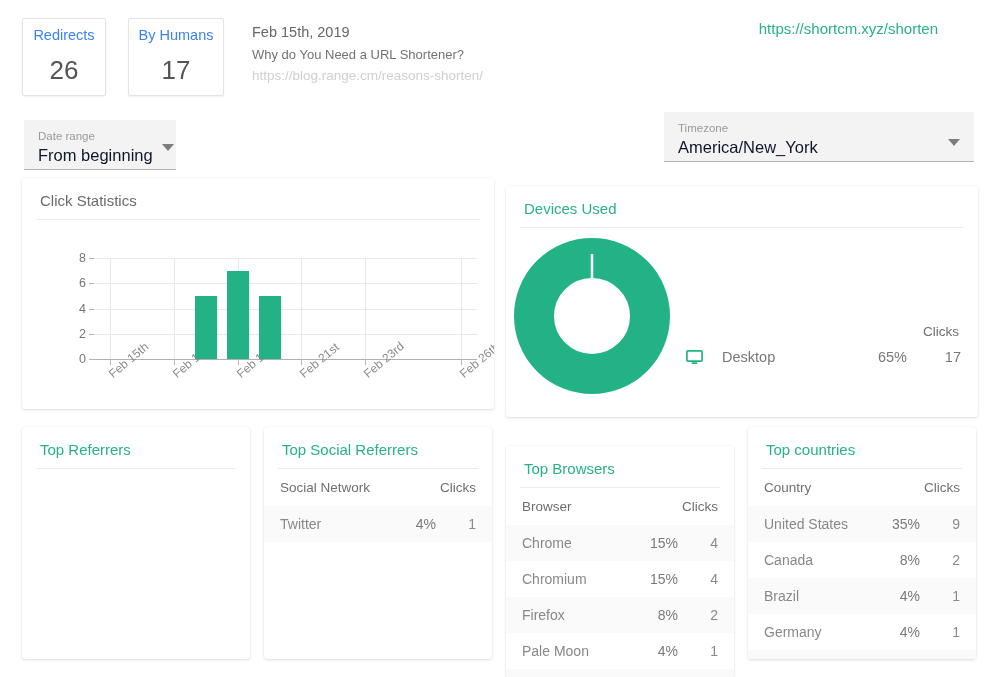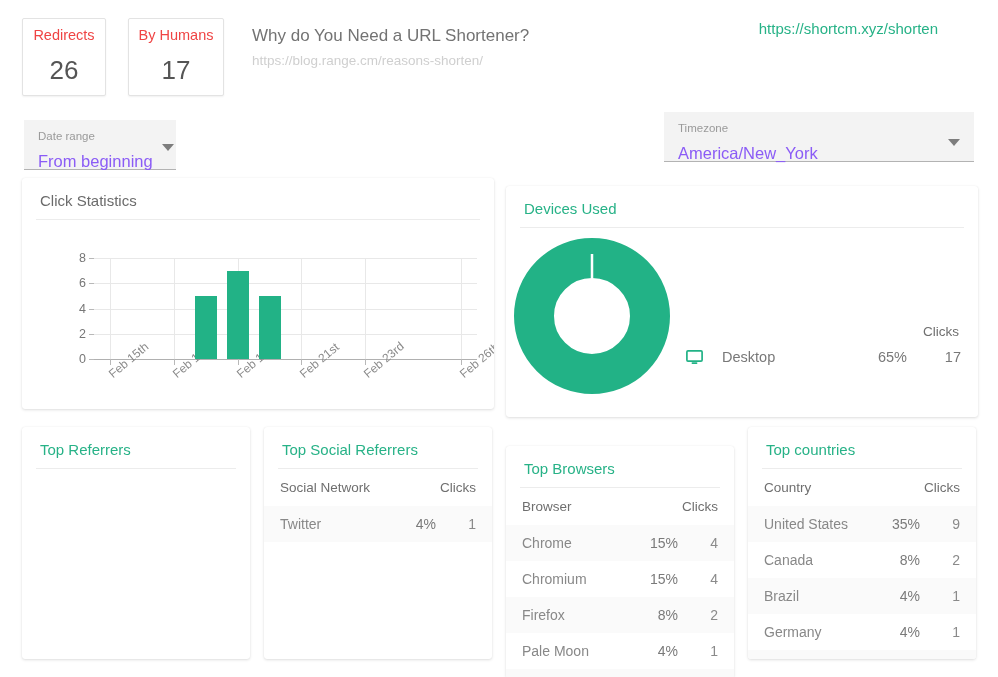--- a/index.html
+++ b/index.html
@@ -19,47 +19,47 @@
     width: 84px; height: 78px;
     border: 1px solid #e3e3e3;
     background: #fff;
     border-radius: 2px;
     box-shadow: 0 1px 2px rgba(0,0,0,.06);
     display: flex; flex-direction: column;
     align-items: center; justify-content: center;
     margin-right: 22px;
   }
   .stat-box.wide { width: 96px; }
-  .stat-label { font-size: 14.5px; color: #ef4444; line-height: 1.1; }
+  .stat-label { font-size: 14.5px; color: #3b82f6; line-height: 1.1; }
   .stat-value { font-size: 26px; color: #555; margin-top: 11px; font-weight: 400; }
 
   .link-meta { margin-left: 6px; padding-top: 4px; }
   .meta-date { font-size: 14.5px; color: #666; line-height: 1.5; }
-  .meta-title { font-size: 17px; color: #737373; line-height: 1.65; }
+  .meta-title { font-size: 13px; color: #737373; line-height: 1.65; }
   .meta-url { font-size: 13.5px; color: #cfcfcf; line-height: 1.6; }
 
   .short-url {
     position: absolute; right: 60px; top: 20px;
     font-size: 15px; color: #27b287; text-decoration: none;
     white-space: nowrap;
   }
 
   
   .selects { position: relative; margin-top: 16px; padding: 0 24px; height: 62px; }
   .select {
     position: absolute;
     background: #f3f3f3;
     border-bottom: 1px solid #b3b3b3;
     padding: 8px 12px 6px 14px;
     height: 50px;
   }
   #select-daterange { left: 24px; top: 8px; width: 152px; }
   #select-timezone  { right: 24px; top: 0; width: 310px; }
   .select-label { font-size: 11.5px; color: #9a9a9a; line-height: 1.4; }
-  .select-value { font-size: 16.5px; color: #8b5cf6; line-height: 1.45; margin-top: 6px; }
+  .select-value { font-size: 16.5px; color: #0f172a; line-height: 1.45; margin-top: 0; }
   .caret {
     position: absolute;
     width: 0; height: 0;
     border-left: 6px solid transparent;
     border-right: 6px solid transparent;
     border-top: 7px solid #7d7d7d;
   }
   #select-daterange .caret { left: 138px; top: 24px; }
   #select-timezone  .caret { right: 14px; top: 27px; }
 
@@ -152,20 +152,21 @@
     <div class="stat-box">
       <div class="stat-label">Redirects</div>
       <div class="stat-value">26</div>
     </div>
     <div class="stat-box wide">
       <div class="stat-label">By Humans</div>
       <div class="stat-value">17</div>
     </div>
 
     <div class="link-meta">
+      <div class="meta-date">Feb 15th, 2019</div>
       <div class="meta-title">Why do You Need a URL Shortener?</div>
       <div class="meta-url">https://blog.range.cm/reasons-shorten/</div>
     </div>
   </div>
 
   <a class="short-url" href="#">https://shortcm.xyz/shorten</a>
 
   <div class="selects">
     <div class="select" id="select-daterange">
       <div class="select-label">Date range</div>

